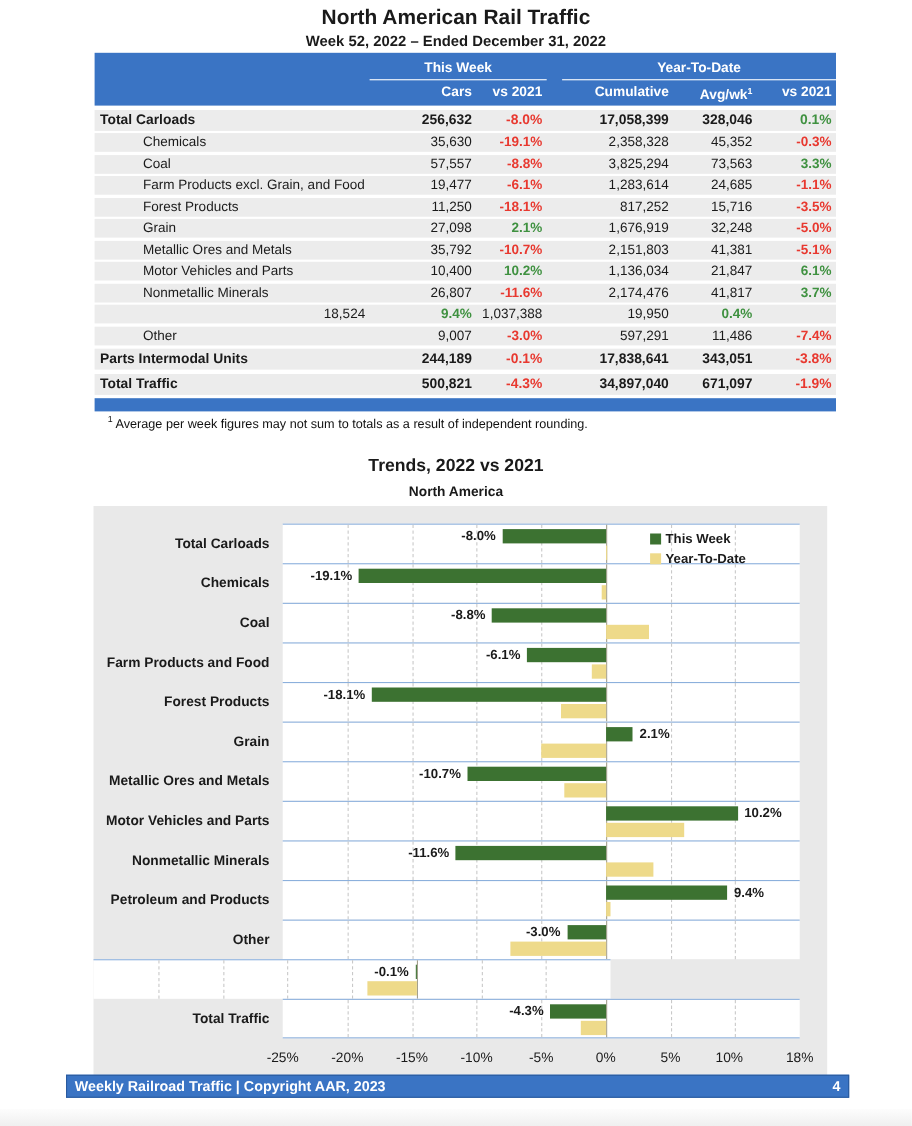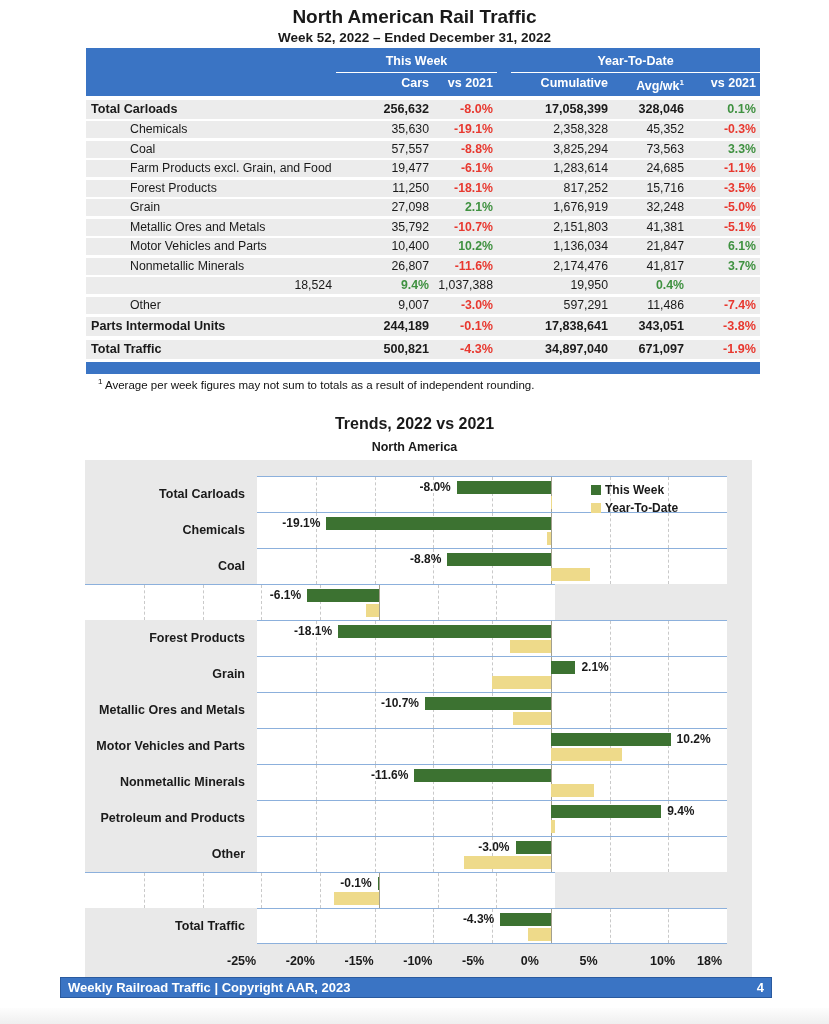--- a/index.html
+++ b/index.html
@@ -63,21 +63,21 @@
     border-top:1.5px solid var(--row-line-blue);}
   .crow:last-child .cplot{border-bottom:1.5px solid var(--row-line-blue);}
   .gridline{position:absolute;top:0;bottom:0;width:0;border-left:1px dashed var(--gridline);}
   .zeroline{position:absolute;top:0;bottom:0;width:0;border-left:1.5px solid var(--zero-line);}
   .bar{position:absolute;height:13px;}
   .bar.tw{top:4px;background:var(--bar-green);}
   .bar.ytd{top:18.5px;background:var(--bar-yellow);}
   .blabel{position:absolute;top:4px;height:13px;line-height:13px;
     font-weight:bold;font-size:12px;white-space:nowrap;}
   #axis-labels{position:absolute;left:172px;top:490px;width:470px;height:20px;}
-  .xtick{position:absolute;width:60px;text-align:left;font-weight:bold;font-size:12.5px;top:4px;}
+  .xtick{position:absolute;width:60px;text-align:center;font-weight:normal;font-size:12.5px;top:4px;}
   .legend{position:absolute;left:506px;top:21px;font-weight:bold;font-size:12px;}
   .legend-item{display:flex;align-items:center;height:18px;}
   .legend-swatch{width:10px;height:10px;margin-right:4px;display:inline-block;}
 
   
   .footer{position:absolute;left:60px;top:977px;width:712px;height:21px;
     background:var(--header-blue);border:1px solid #2a5a9e;box-sizing:border-box;
     color:#fff;font-weight:bold;font-size:13px;line-height:19px;
     display:flex;justify-content:space-between;padding:0 7px;}
 </style>
@@ -257,20 +257,21 @@
           <div class="gridline" style="left: 50%;"></div>
           <div class="zeroline" style="left: 62.5%;"></div>
           <div class="gridline" style="left: 75%;"></div>
           <div class="gridline" style="left: 87.5%;"></div>
           <div class="bar tw" style="left: 40.5%; width: 22%; min-width: 1px;"></div>
           <div class="blabel" style="right: calc(59.5% + 6px);">-8.8%</div>
           <div class="bar ytd" style="left: 62.5%; width: 8.25%; min-width: 1px;"></div>
         </div>
       </div>
       <div class="crow">
+        <div class="clabel">Farm Products and Food</div>
         <div class="cplot">
           <div class="gridline" style="left: 12.5%;"></div>
           <div class="gridline" style="left: 25%;"></div>
           <div class="gridline" style="left: 37.5%;"></div>
           <div class="gridline" style="left: 50%;"></div>
           <div class="zeroline" style="left: 62.5%;"></div>
           <div class="gridline" style="left: 75%;"></div>
           <div class="gridline" style="left: 87.5%;"></div>
           <div class="bar tw" style="left: 47.25%; width: 15.25%; min-width: 1px;"></div>
           <div class="blabel" style="right: calc(52.75% + 6px);">-6.1%</div>
@@ -413,21 +414,21 @@
       </div>
     </div>
   <div id="axis-labels">
       <div class="xtick" style="left: -30px;">-25%</div>
       <div class="xtick" style="left: 28.75px;">-20%</div>
       <div class="xtick" style="left: 87.5px;">-15%</div>
       <div class="xtick" style="left: 146.25px;">-10%</div>
       <div class="xtick" style="left: 205px;">-5%</div>
       <div class="xtick" style="left: 263.75px;">0%</div>
       <div class="xtick" style="left: 322.5px;">5%</div>
-      <div class="xtick" style="left: 393px;">10%</div>
+      <div class="xtick" style="left: 376px;">10%</div>
       <div class="xtick" style="left: 440px;">18%</div>
     </div>
   <div class="legend" id="legend">
       <div class="legend-item">
         <span class="legend-swatch" style="background: rgb(60, 114, 49);"></span>
         <span>This Week</span>
       </div>
       <div class="legend-item">
         <span class="legend-swatch" style="background: rgb(238, 218, 138);"></span>
         <span>Year-To-Date</span>

